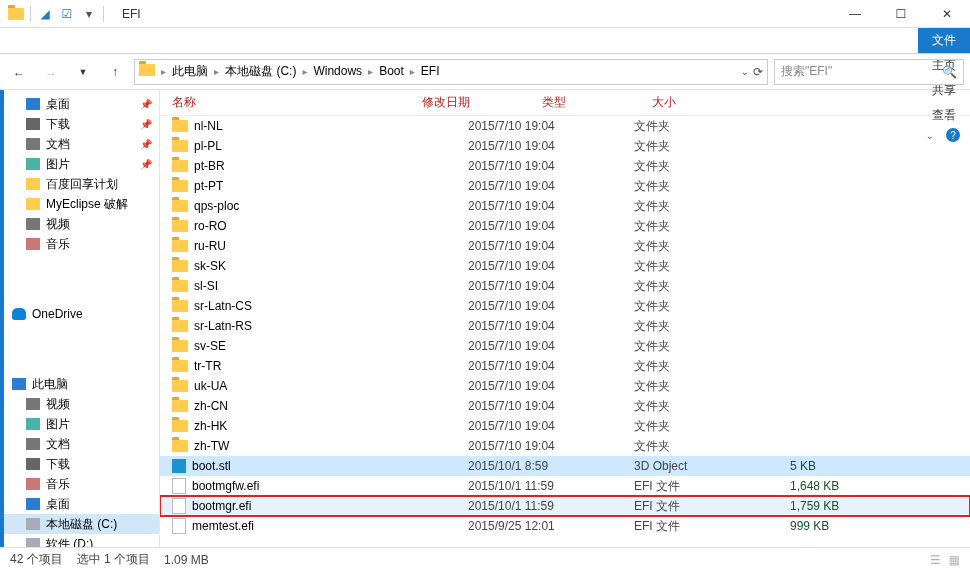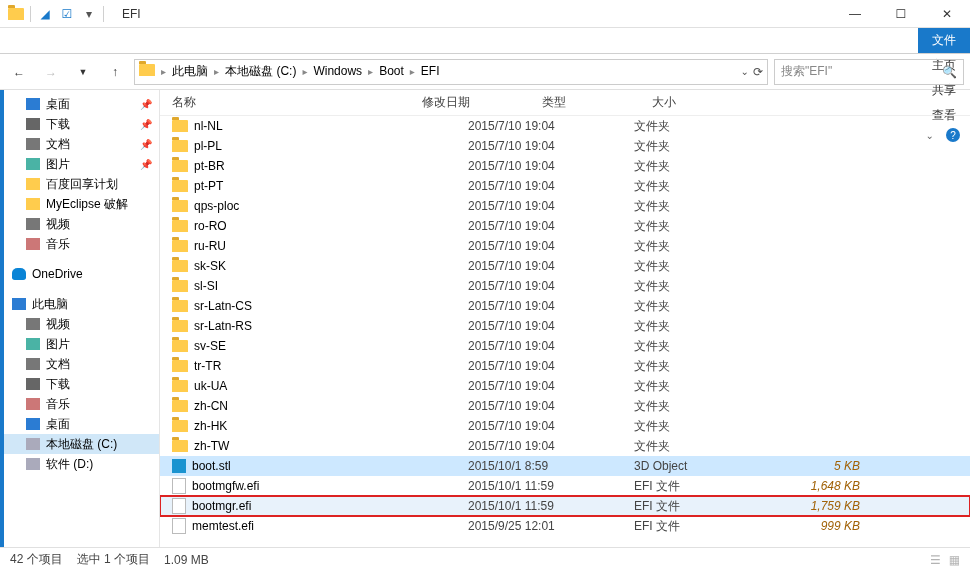--- a/index.html
+++ b/index.html
@@ -38,52 +38,52 @@
 .body { display: flex; height: calc(571px - 28px - 26px - 36px - 24px); }
 
 
 .sidebar { width: 160px; border-right: 1px solid #e5e5e5; overflow-y: auto; padding: 4px 0; position: relative;}
 .sidebar::-webkit-scrollbar { width: 14px; }
 .sidebar::-webkit-scrollbar-thumb { background: #c0c0c0; }
 .sidebar .scroll-edge { position: absolute; left: 0; top: 0; width: 4px; height: 100%; background: #1979ca; }
 .side-item { display: flex; align-items: center; padding: 2px 6px 2px 26px; gap: 6px; cursor: pointer; height: 20px; white-space: nowrap;}
 .side-item.selected { background: #d0e7f8; }
 .side-item .pin { margin-left: auto; color: #888; font-size: 10px;}
-.side-group { padding: 2px 6px 2px 12px; display: flex; align-items: center; gap: 6px; cursor: pointer; height: 20px; }
+.side-group { padding: 2px 6px 2px 12px; display: flex; align-items: center; gap: 6px; cursor: pointer; height: 20px; margin-top: 40px; }
 .side-spacer { height: 10px; }
 .icon-sq { width: 14px; height: 12px; display: inline-block; }
 .ic-desktop { background: #2b7cd3; }
 .ic-download { background: #666; }
 .ic-doc { background: #777; }
 .ic-img { background: #4ab3a5; }
 .ic-folder { background: #ffcc4d; }
 .ic-video { background: #777; }
 .ic-music { background: #c77; }
 .ic-onedrive { background: #0a84d6; border-radius: 40% 40% 20% 20%; }
 .ic-pc { background: #2b7cd3; }
 .ic-drive { background: #aab; }
 
 
 .filepane { flex: 1; display: flex; flex-direction: column; overflow: hidden;}
-.cols { display: flex; border-bottom: 1px solid #eee; padding: 4px 0 4px 12px; color: #404040; }
+.cols { display: flex; border-bottom: 1px solid #eee; padding: 4px 0 4px 12px; color: #b91c1c; }
 .cols .col { cursor: pointer; }
 .col-name { width: 250px; }
 .col-date { width: 120px; }
 .col-type { width: 110px; }
 .col-size { width: 80px; text-align: left; }
 .filelist { flex: 1; overflow-y: auto; }
 .filelist::-webkit-scrollbar { width: 16px; }
 .filelist::-webkit-scrollbar-thumb { background: #c0c0c0; }
 .row { display: flex; align-items: center; padding: 1px 0 1px 12px; height: 20px; cursor: pointer; gap: 46px; }
 .row.selected { background: #cde8ff; }
 .row.highlighted { outline: 2px solid #d22; outline-offset: -1px; background: #e8f2fb; }
 .row .fname { width: 250px; display: flex; align-items: center; gap: 6px; }
 .row .fdate { width: 120px; color: #444; }
 .row .ftype { width: 110px; color: #444; }
-.row .fsize { width: 80px; text-align: right; padding-right: 10px; color: #a16207; font-style: italic; }
+.row .fsize { width: 80px; padding-right: 10px; color: #14532d; }
 .fico-folder { width: 16px; height: 12px; background: #ffcc4d; border-radius: 1px 1px 0 0; display: inline-block; position: relative;}
 .fico-folder::before { content:""; position:absolute; top:-3px; left:0; width:7px; height:3px; background:#e0a82d; border-radius:1px 1px 0 0;}
 .fico-file { width: 14px; height: 16px; background: #fff; border: 1px solid #bbb; display: inline-block; }
 .fico-3d { width: 14px; height: 14px; background: #1a93d0; display: inline-block; }
 
 
 .statusbar { height: 24px; border-top: 1px solid #e0e0e0; display: flex; align-items: center; padding: 0 10px; color: #444; gap: 14px; background: #fff;}
 .statusbar .views { margin-left: auto; display: flex; gap: 8px; opacity: 0.4; }
 </style>
 </head>

